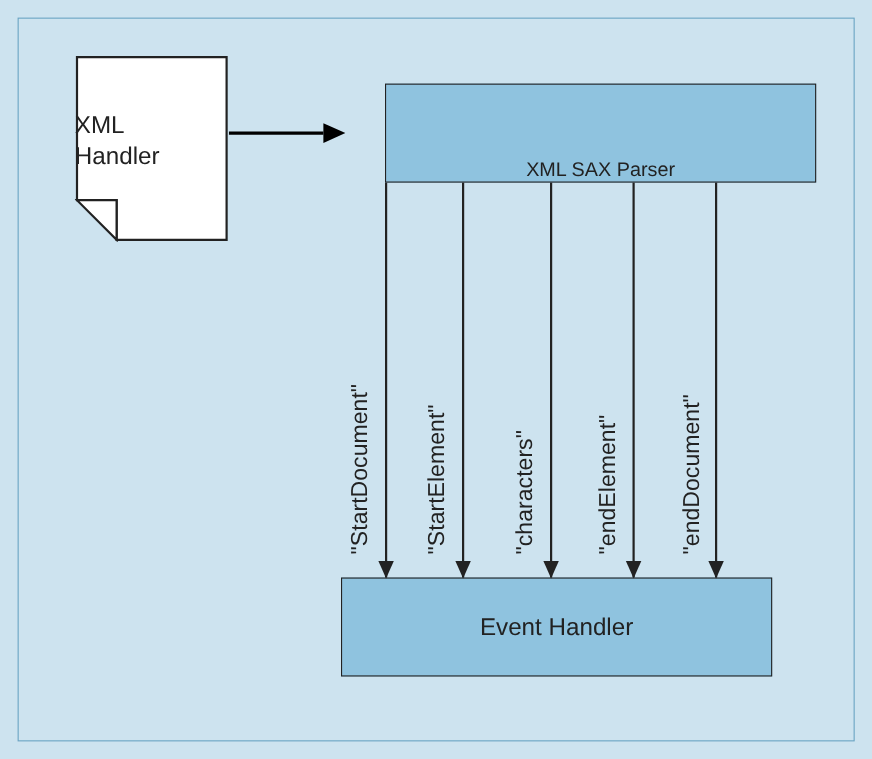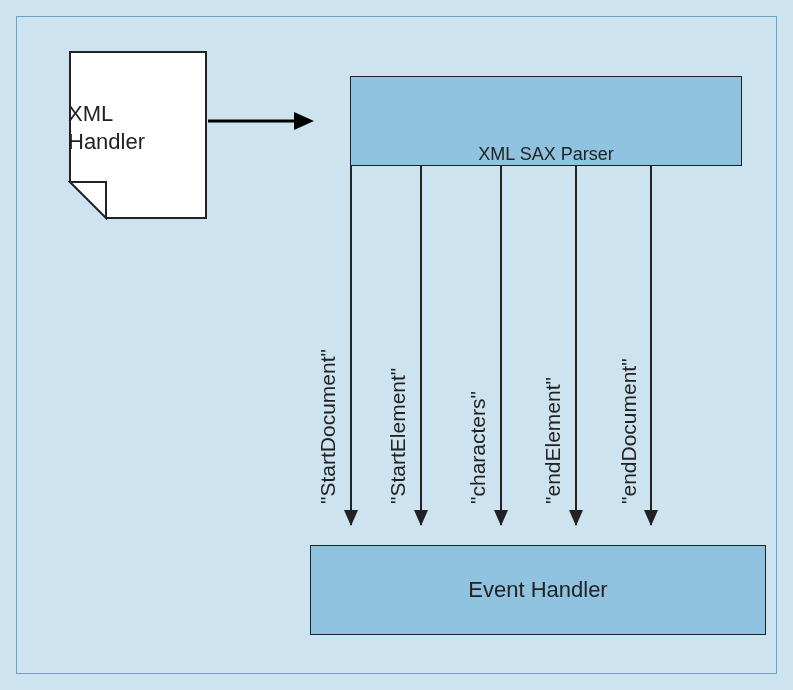--- a/index.html
+++ b/index.html
@@ -46,23 +46,23 @@
       border: 1.5px solid #222;
       display: flex;
       align-items: flex-end;
       justify-content: center;
       font-size: 18px;
       color: #222;
       margin-left: 40px;
     }
     .handler-box {
       position: absolute;
-      top: 545px;
+      top: 525px;
       left: 310px;
-      width: 456px;
+      width: 392px;
       height: 90px;
       background: #8fc3df;
       border: 1.5px solid #222;
       display: flex;
       align-items: center;
       justify-content: center;
       font-size: 22px;
       color: #222;
     }
     .horiz-arrow {

